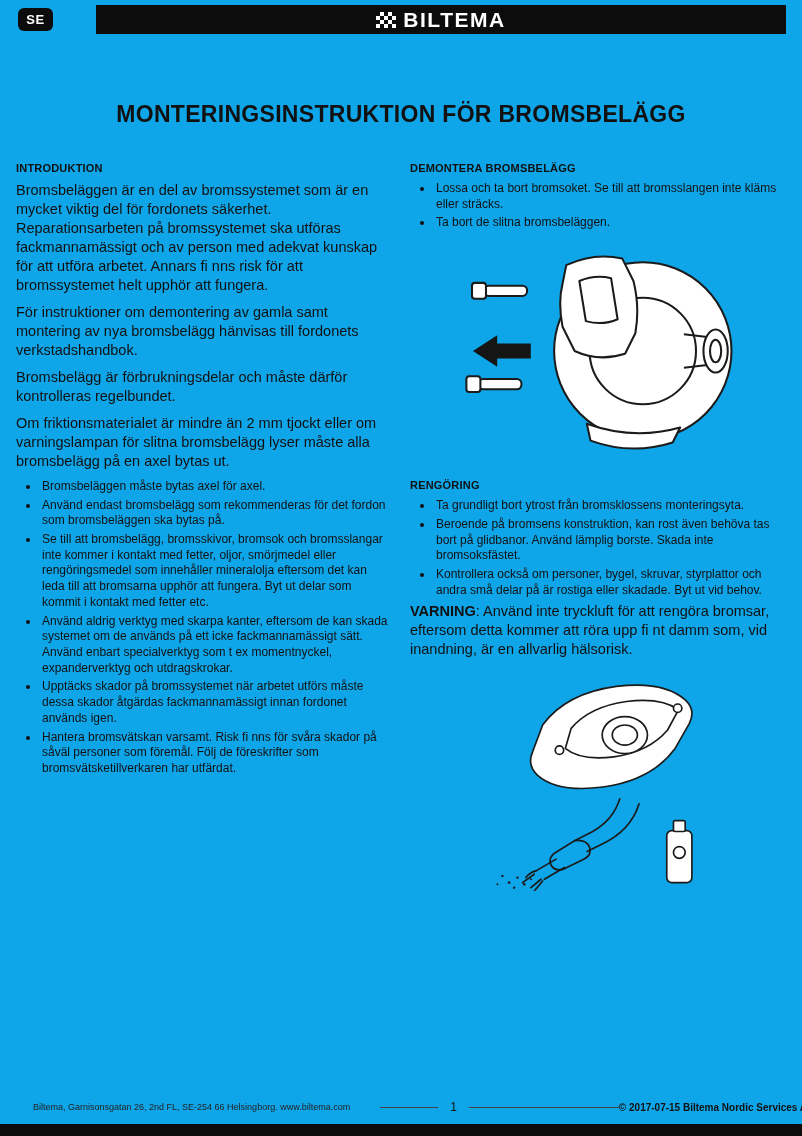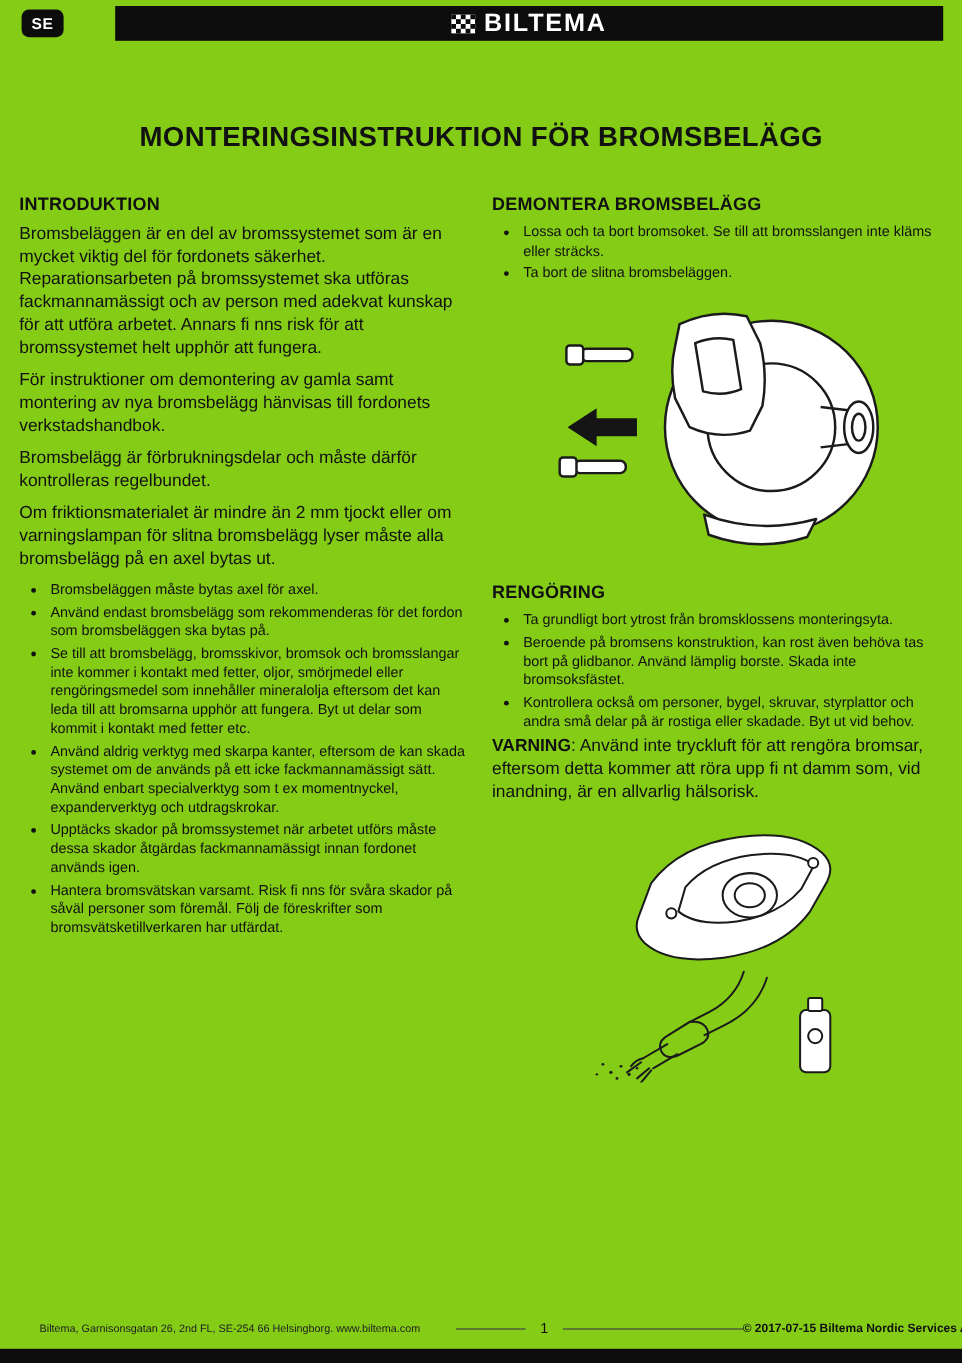--- a/index.html
+++ b/index.html
@@ -1,17 +1,17 @@
 <!DOCTYPE html>
 <html><head>
 <meta charset="utf-8">
 <style>
   html,body{margin:0;padding:0;background:#fff;}
   .page{
-    position:relative;width:802px;height:1136px;background:#84cc16;overflow:hidden;
+    position:relative;width:802px;height:1136px;background:#0ea5e9;overflow:hidden;
     font-family:"Liberation Sans", sans-serif;color:#111;
   }
   
   .topbar{
     position:absolute;top:5px;left:96px;right:16px;height:29px;background:#0c0c0c;
     display:flex;align-items:center;justify-content:center;
   }
   .se-badge{
     position:absolute;top:8px;left:18px;width:35px;height:23px;background:#0c0c0c;
     border-radius:6px;color:#fff;font-weight:bold;font-size:13px;letter-spacing:.5px;
@@ -26,21 +26,21 @@
   .logo-text{color:#fff;font-weight:bold;font-size:21px;letter-spacing:1.5px;}
   
   .doc-title{
     position:absolute;top:86px;left:0;right:0;text-align:center;
     font-size:23px;font-weight:bold;letter-spacing:.3px;
   }
   
   .columns{position:absolute;top:162px;left:16px;right:16px;display:flex;gap:20px;}
   .col-left{flex:0 0 374px;}
   .col-right{flex:1;min-width:0;}
-  h2.sec{font-size:15px;font-weight:bold;margin:0 0 7px;letter-spacing:.2px;}
+  h2.sec{font-size:11px;font-weight:bold;margin:0 0 7px;letter-spacing:.2px;}
   .sec-gap{margin-top:14px;}
   p.body{font-size:14.5px;line-height:1.31;margin:0 0 8px;}
   ul.blist{margin:0 0 4px;padding-left:24px;}
   ul.blist li{font-size:12px;line-height:1.31;margin:0 0 3px;padding-left:2px;}
   .warning-p{font-size:14.5px;line-height:1.31;margin:2px 0 0;}
   .warning-p strong{font-weight:bold;}
   figure{margin:0;text-align:center;}
   .fig1{margin:8px 0 12px;}
   .fig2{margin:14px 0 0;}
   

